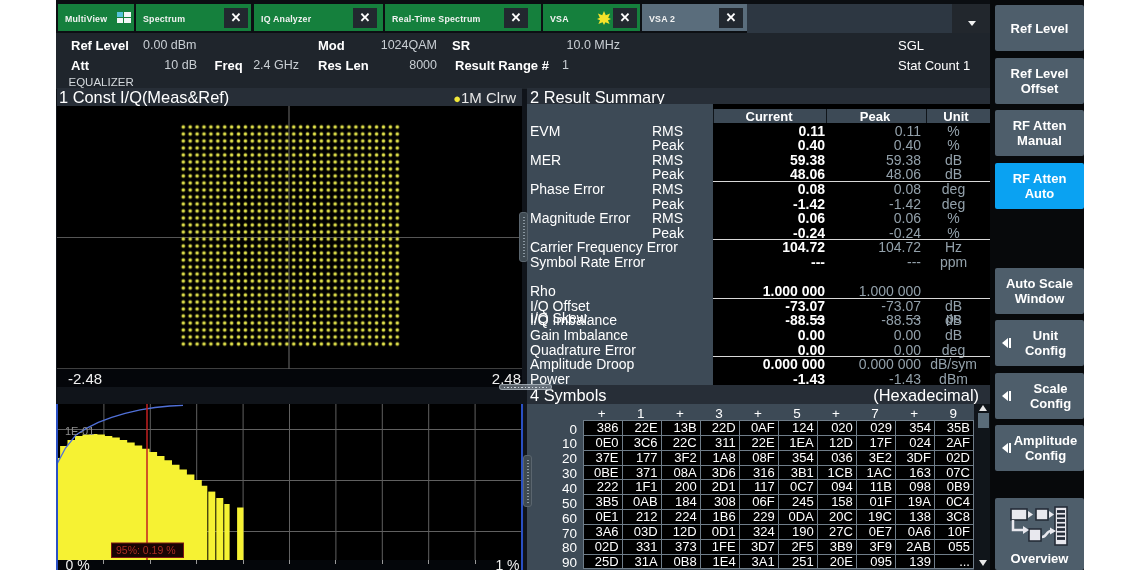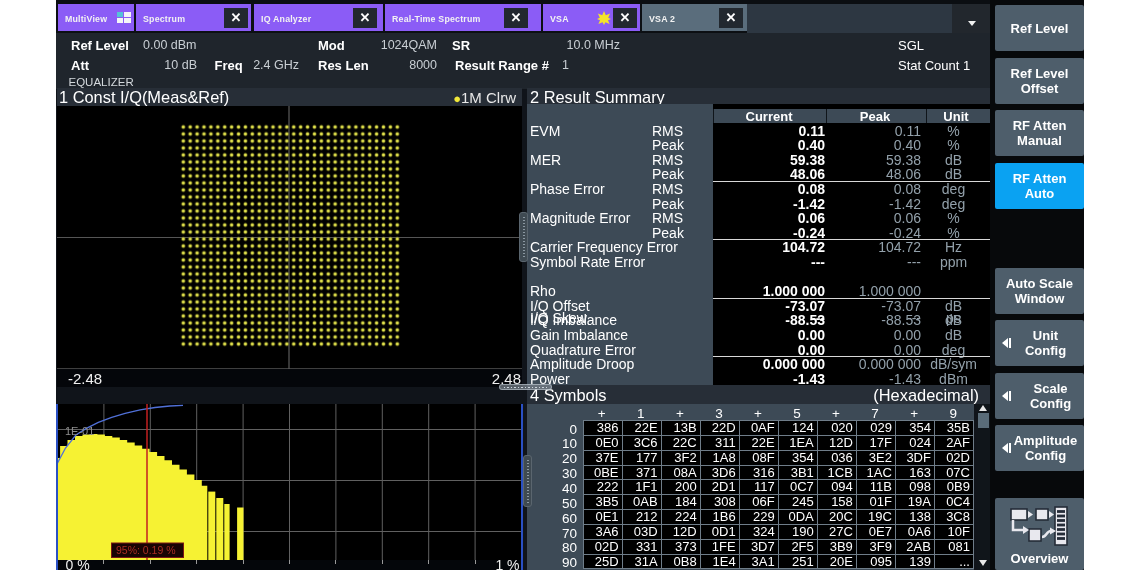--- a/index.html
+++ b/index.html
@@ -4,21 +4,21 @@
 <style>
   * { margin:0; padding:0; box-sizing:border-box; }
   html,body { width:1140px; height:570px; background:#ffffff; overflow:hidden;
     font-family:"Liberation Sans", sans-serif; }
   #screen { position:absolute; left:56px; top:0; width:1028px; height:570px;
     background:#10141a; overflow:hidden; }
   .abs { position:absolute; }
   
   #topstrip { position:absolute; left:0; top:0; width:1028px; height:4px; background:#0b0e12; }
   #tabbar { position:absolute; left:0; top:4px; width:934px; height:29px; background:#0c0f13; }
-  .tab { position:absolute; top:0; height:26.5px; background:#8b5cf6; }
+  .tab { position:absolute; top:0; height:26.5px; background:#15803d; }
   .tab .lbl { position:absolute; left:7px; top:10px; font-size:8.8px; font-weight:bold; color:#f2f2f2; letter-spacing:0.2px; }
   .tab .xbtn { position:absolute; top:4px; width:24px; height:20px; background:#22282f;
     color:#ffffff; font-weight:bold; font-size:13px; text-align:center; line-height:20px; }
   
   #header { position:absolute; left:0; top:33px; width:934px; height:55.5px; background:#1f252c; }
   .h1 { position:absolute; top:4.5px; font-size:13px; color:#ffffff; white-space:pre; }
   .h2 { position:absolute; top:24.5px; font-size:13px; color:#ffffff; white-space:pre; }
   .h1.lab, .h2.lab { font-weight:bold; }
   .h1.val, .h2.val { color:#c9cfd4; font-size:12.5px; padding-top:0.5px; }
   
@@ -422,21 +422,21 @@
       <span class="sylab" style="left:0px; top:136.40px;">80</span>
       <div class="sycell" style="left:56.50px; top:135.80px;">02D</div>
       <div class="sycell" style="left:95.55px; top:135.80px;">331</div>
       <div class="sycell" style="left:134.60px; top:135.80px;">373</div>
       <div class="sycell" style="left:173.65px; top:135.80px;">1FE</div>
       <div class="sycell" style="left:212.70px; top:135.80px;">3D7</div>
       <div class="sycell" style="left:251.75px; top:135.80px;">2F5</div>
       <div class="sycell" style="left:290.80px; top:135.80px;">3B9</div>
       <div class="sycell" style="left:329.85px; top:135.80px;">3F9</div>
       <div class="sycell" style="left:368.90px; top:135.80px;">2AB</div>
-      <div class="sycell" style="left:407.95px; top:135.80px;">081</div>
+      <div class="sycell" style="left:407.95px; top:135.80px;">055</div>
       <span class="sylab" style="left:0px; top:151.25px;">90</span>
       <div class="sycell" style="left:56.50px; top:150.65px;">25D</div>
       <div class="sycell" style="left:95.55px; top:150.65px;">31A</div>
       <div class="sycell" style="left:134.60px; top:150.65px;">0B8</div>
       <div class="sycell" style="left:173.65px; top:150.65px;">1E4</div>
       <div class="sycell" style="left:212.70px; top:150.65px;">3A1</div>
       <div class="sycell" style="left:251.75px; top:150.65px;">251</div>
       <div class="sycell" style="left:290.80px; top:150.65px;">20E</div>
       <div class="sycell" style="left:329.85px; top:150.65px;">095</div>
       <div class="sycell" style="left:368.90px; top:150.65px;">139</div>

